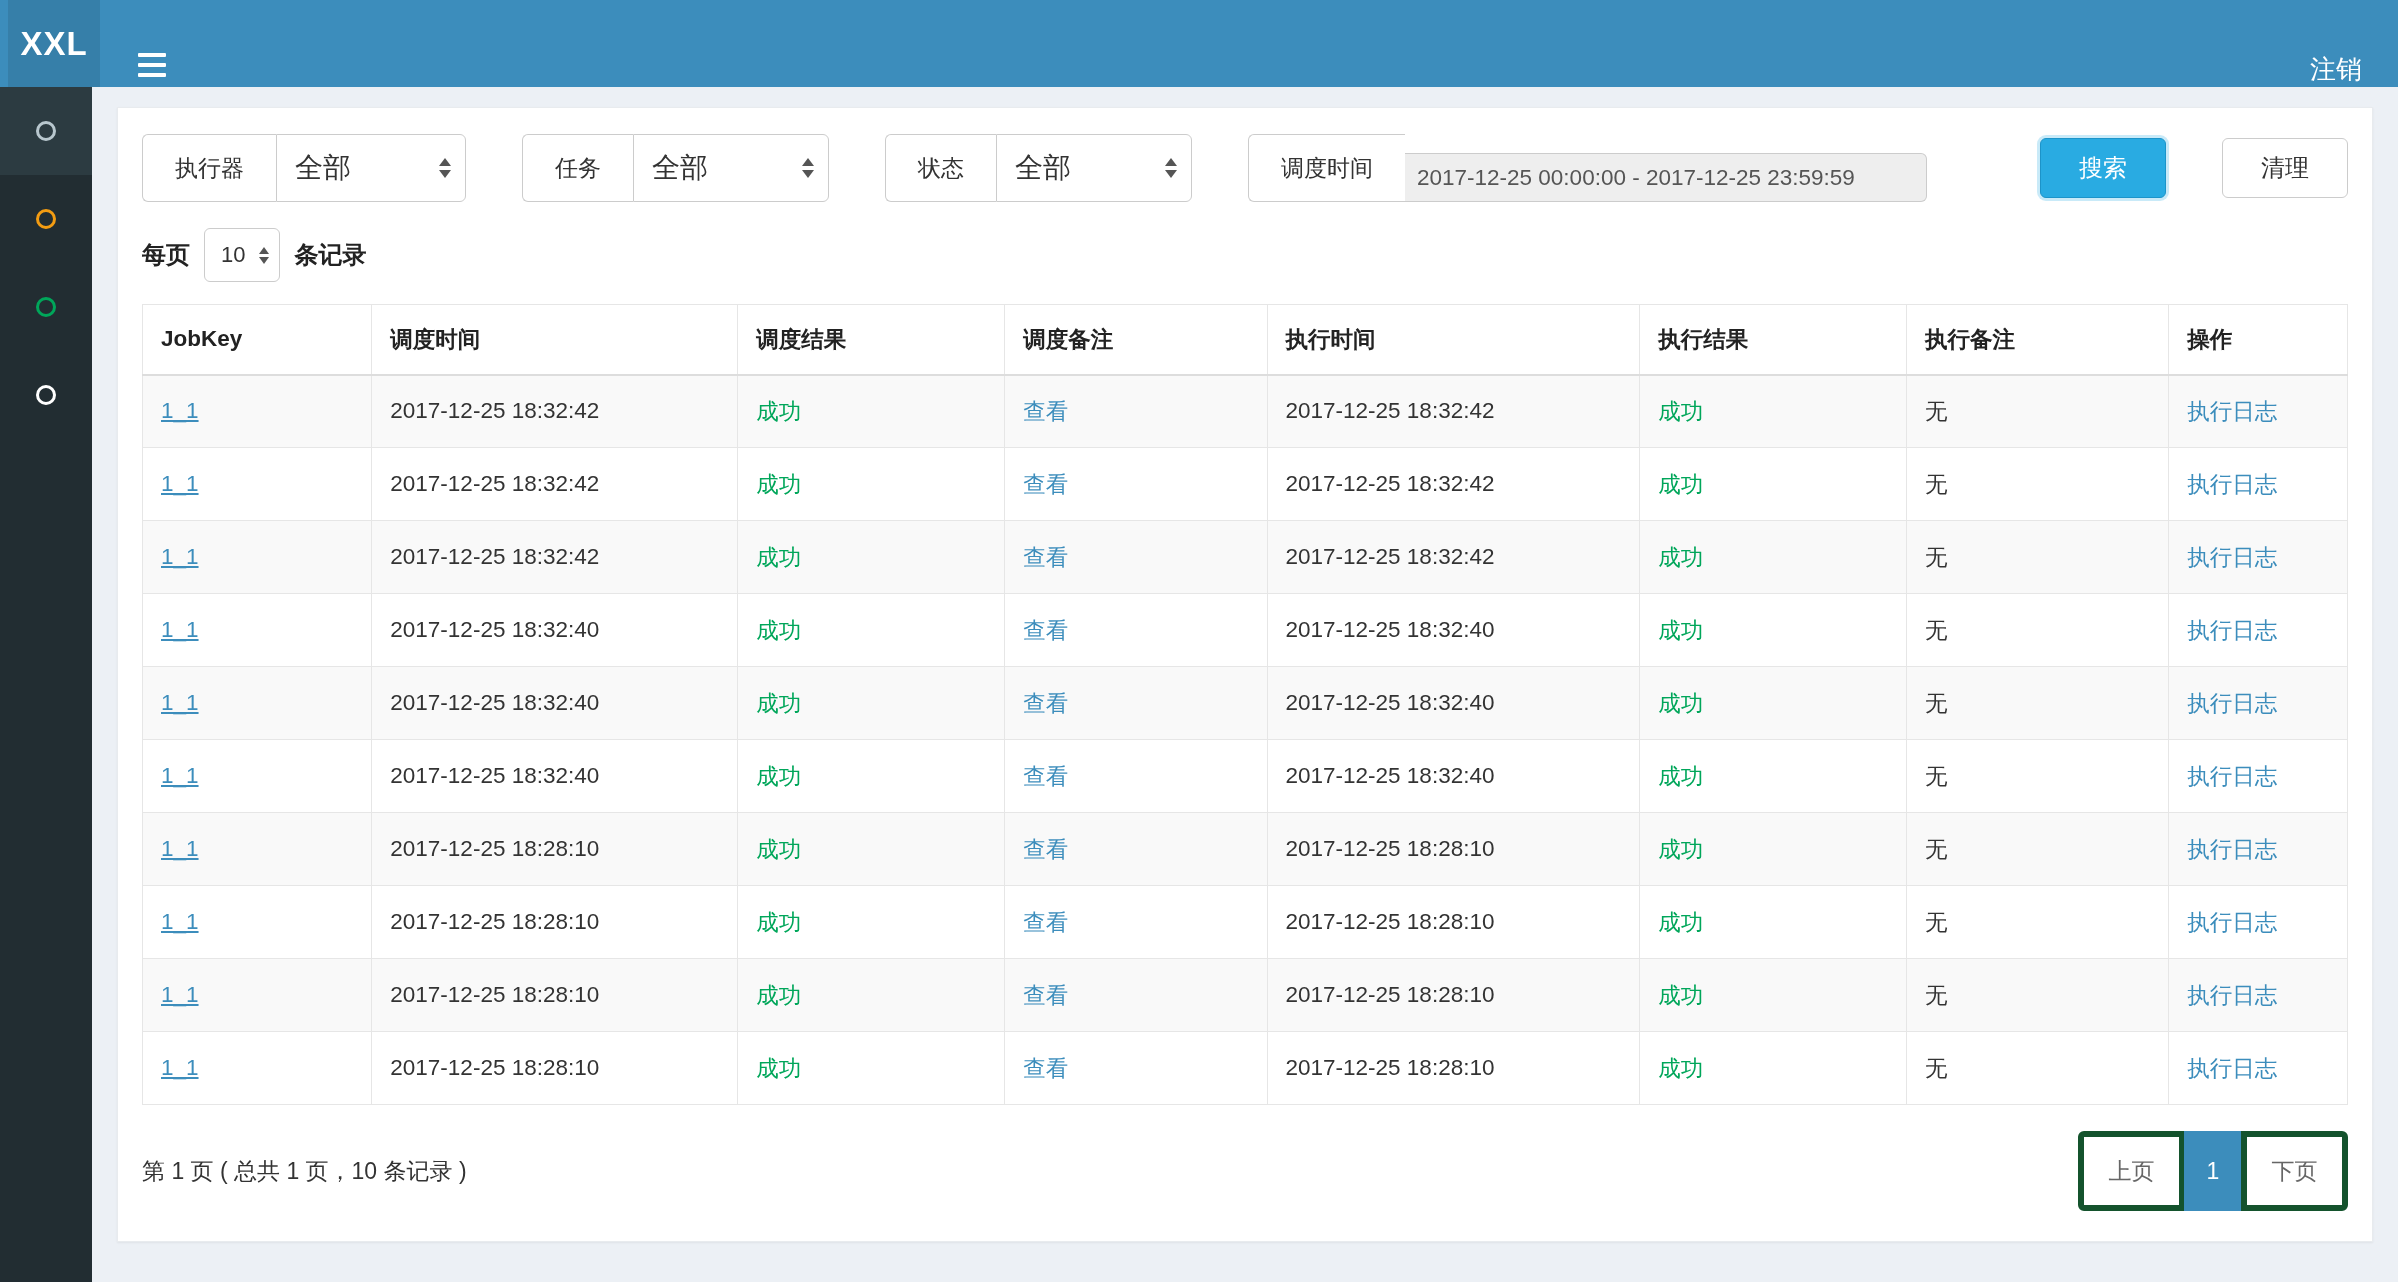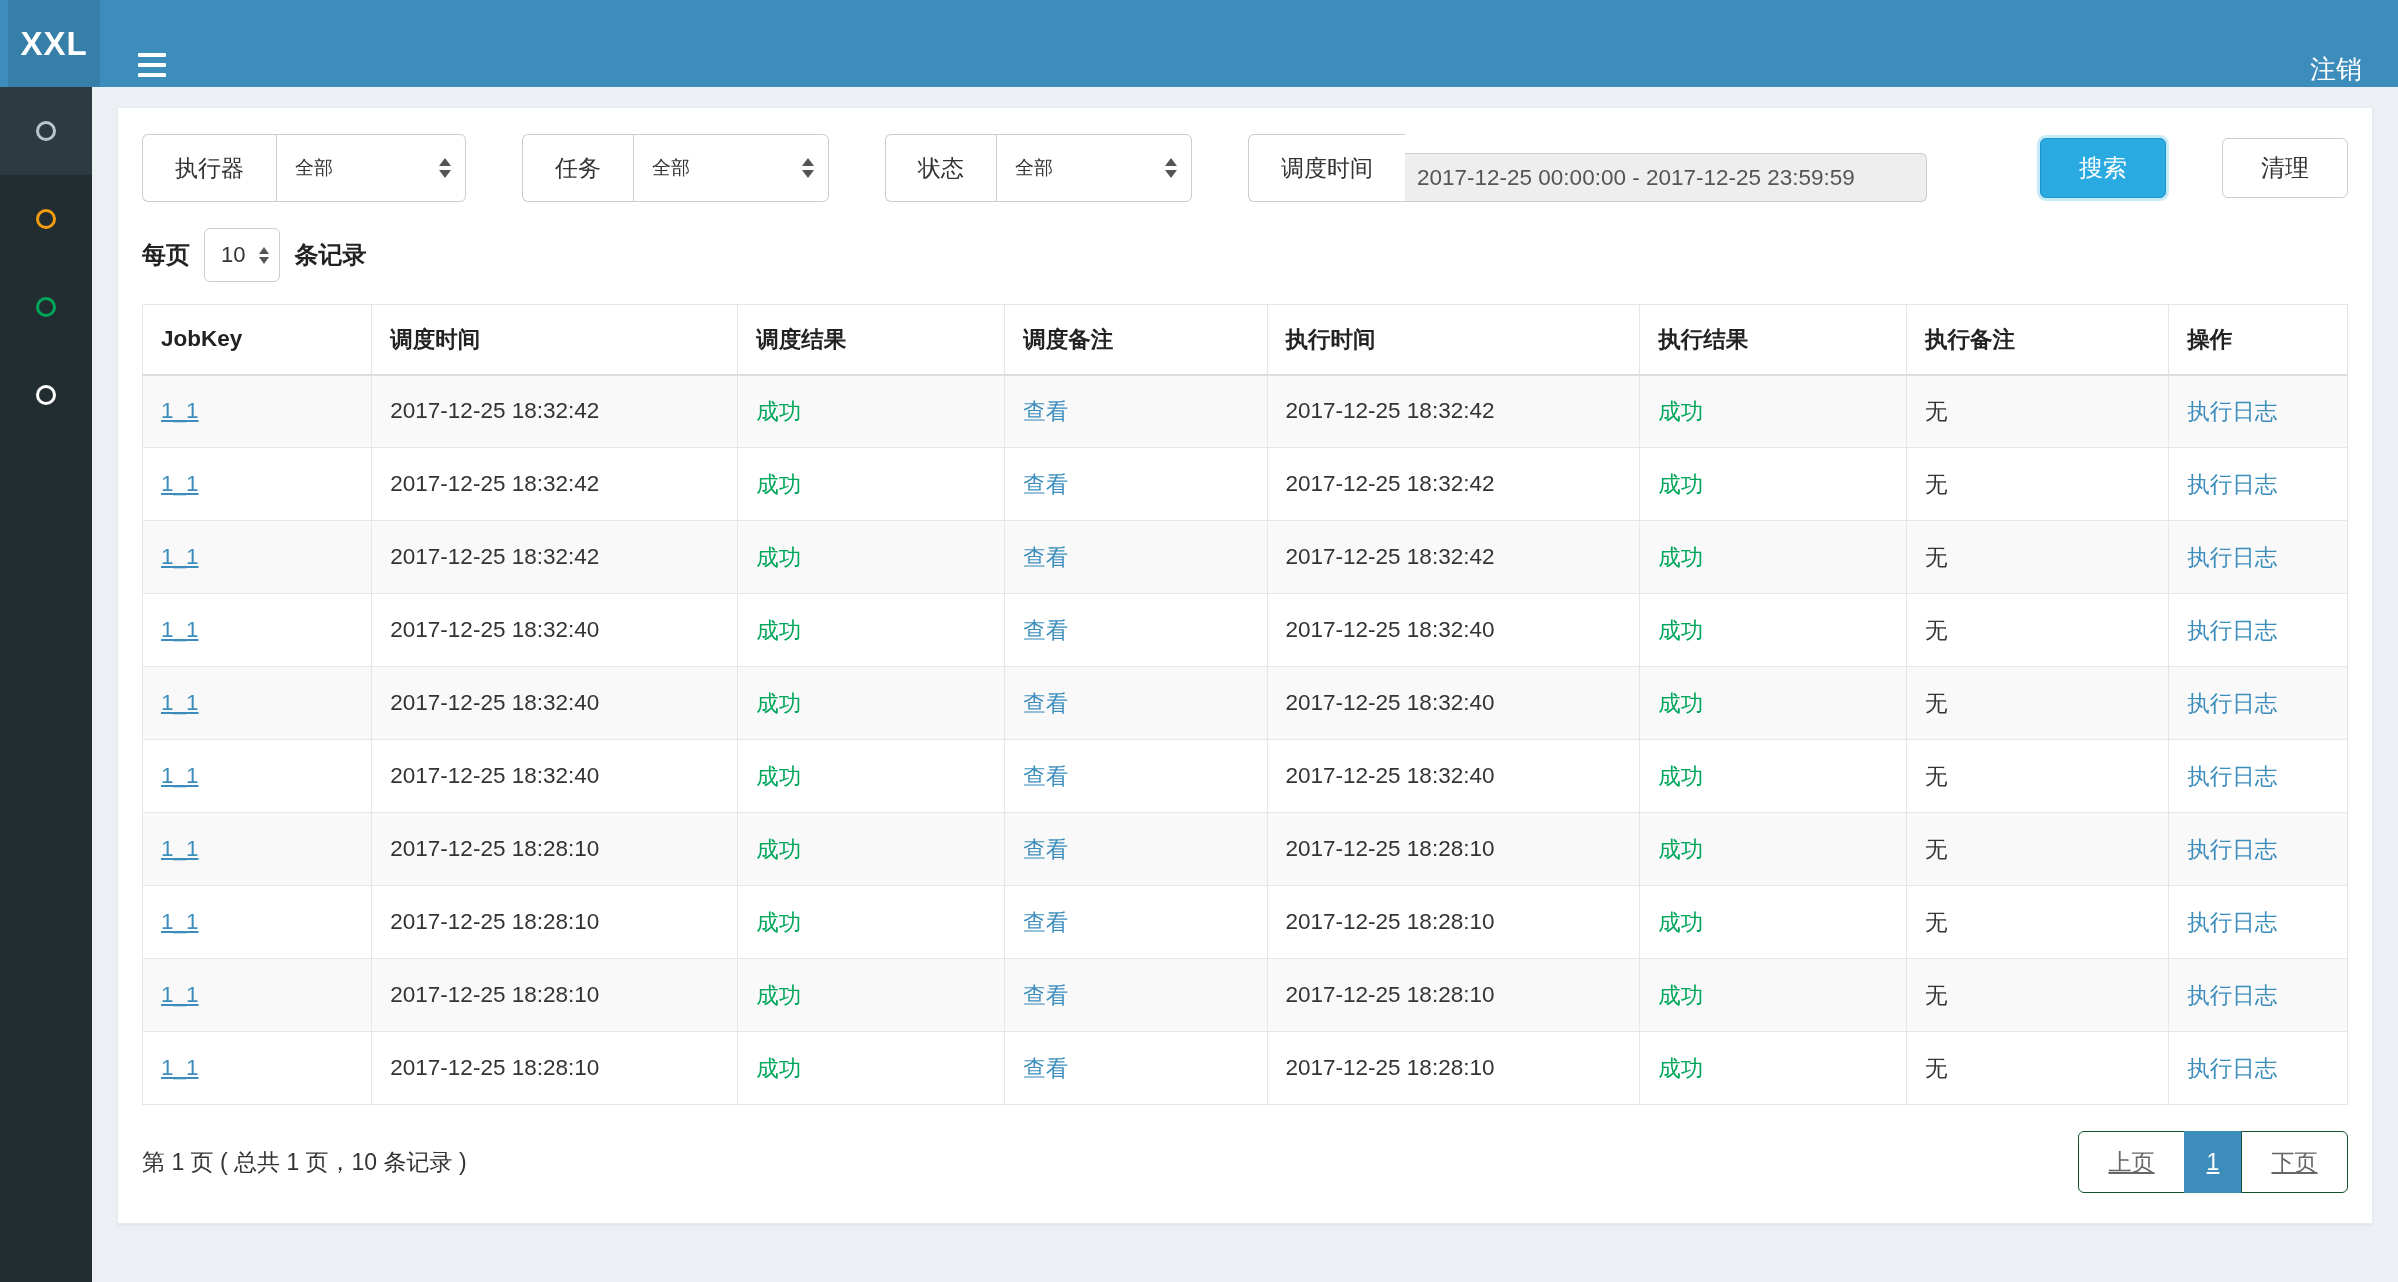--- a/index.html
+++ b/index.html
@@ -34,21 +34,21 @@
   .box { background:#fff; border:1px solid #e8ebee; box-shadow:0 1px 2px rgba(0,0,0,.06); padding:26px 24px 30px; }
 
   
   .filter-row { display:flex; align-items:center; gap:56px; }
   .input-group { display:flex; align-items:stretch; height:68px; }
   .addon { display:flex; align-items:center; padding:0 32px; border:1px solid #ccc; border-right:none;
            border-radius:6px 0 0 6px; background:#fff; color:#333; font-size:23px; white-space:nowrap; }
   .select { display:flex; align-items:center; justify-content:space-between; border:1px solid #ccc;
             border-radius:6px; background:#fff; padding:0 14px 0 18px; cursor:pointer; height:68px; }
   .input-group .select { border-radius:0 6px 6px 0; }
-  .select-value { font-size:19px; color:#333; }
+  .select-value { font-size:28px; color:#333; }
   .select-arrows { display:flex; flex-direction:column; gap:4px; margin-left:28px; }
   .select-arrows .up { width:0; height:0; border-left:6px solid transparent; border-right:6px solid transparent; border-bottom:8px solid #555; }
   .select-arrows .down { width:0; height:0; border-left:6px solid transparent; border-right:6px solid transparent; border-top:8px solid #555; }
   .time-input { width:522px; border:1px solid #ccc; border-left:none; border-radius:0 6px 6px 0; background:#eee;
                 color:#555; font-size:22.5px; padding:12px 12px; font-family:inherit; outline:none;margin-top:19px; }
   .btn { height:60px; border-radius:6px; font-size:24px; padding:0 38px; cursor:pointer; border:1px solid transparent; font-family:inherit; }
   .btn-search { background:#29abe2; border-color:#1d94c9; color:#fff; margin-left:auto; box-shadow:0 0 0 3px rgba(41,171,226,.25); }
   .btn-clear { background:#fff; border-color:#ccc; color:#333; }
 
   
@@ -66,22 +66,22 @@
   tbody tr:nth-child(odd) { background:#f9f9f9; }
   tbody tr:nth-child(even) { background:#fff; }
   .link { color:#3c8dbc; cursor:pointer; }
   .u { text-decoration:underline; }
   .success { color:#00a65a; }
 
   
   .table-footer { display:flex; align-items:center; justify-content:space-between; margin-top:26px; }
   .page-info { font-size:23px; color:#333; }
   .pagination { display:flex; }
-  .page-btn { min-width:107px; height:62px; display:flex; align-items:center; justify-content:center;
-              border:1px solid #14532d; background:#fff; color:#666; font-size:23px; cursor:pointer; margin-left:-1px; padding:0 24px;text-decoration:underline; }
+  .page-btn { min-width:107px; height:80px; display:flex; align-items:center; justify-content:center;
+              border:6px solid #14532d; background:#fff; color:#666; font-size:23px; cursor:pointer; margin-left:-1px; padding:0 24px; }
   .page-btn.first { border-radius:6px 0 0 6px; margin-left:0; }
   .page-btn.last { border-radius:0 6px 6px 0; }
   .page-btn.active { background:#3c8dbc; border-color:#3c8dbc; color:#fff; min-width:58px; padding:0; cursor:default; }
 </style>
 </head>
 <body>
 
 <header class="navbar">
   <div class="logo">XXL</div>
   <div class="nav-rest">

